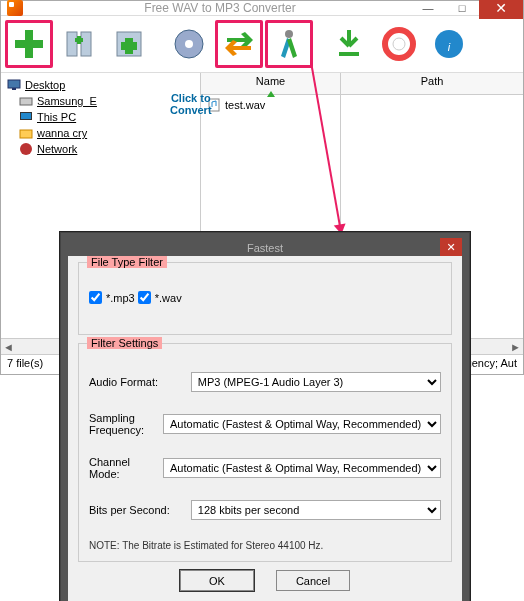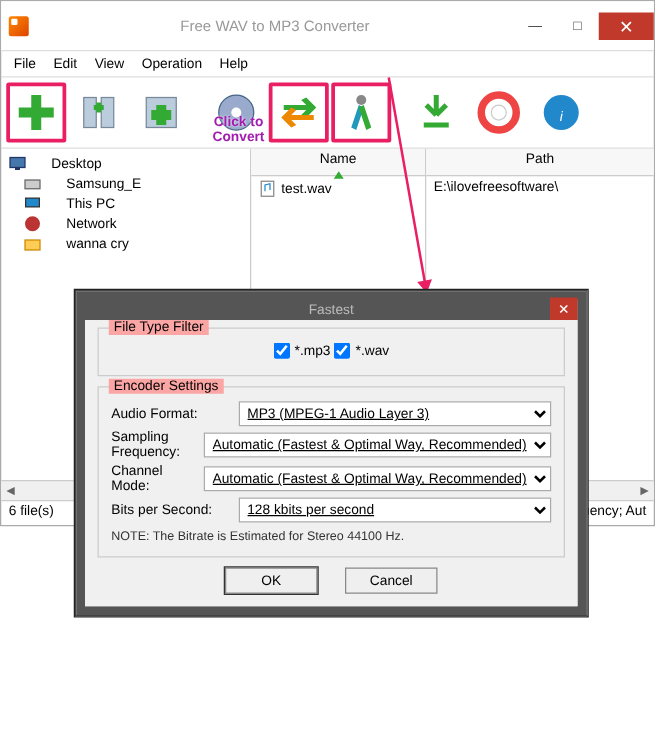--- a/index.html
+++ b/index.html
@@ -1,66 +1,66 @@
 <!DOCTYPE html>
 <html><head>
 <meta charset="utf-8">
 <style>
 * { box-sizing: border-box; margin: 0; padding: 0; font-family: "Segoe UI", Tahoma, sans-serif; font-size: 11px; }
 body { background: #fff; width: 524px; height: 601px; position: relative; overflow: hidden; }
 
 .win { width: 524px; background: #fff; border: 1px solid #aaa; }
-.titlebar { height: 40px; background: #fff; display: flex; align-items: center; border-bottom: 1px solid #ddd; gap: 20px; }
+.titlebar { height: 15px; background: #fff; display: flex; align-items: center; border-bottom: 1px solid #ddd; gap: 20px; }
 .titlebar .icon { width: 16px; height: 16px; margin: 0 6px; background: linear-gradient(135deg,#f80,#d40); border-radius:2px; position:relative; }
 .titlebar .icon::after{content:"";position:absolute;top:2px;left:2px;width:5px;height:5px;background:#fff;border-radius:1px;}
 .title { flex: 1; text-align: center; color: #999; font-size: 12px; }
 .winbtns { display: flex; }
 .winbtn { width: 34px; height: 22px; display: flex; align-items: center; justify-content: center; color: #444; }
 .winbtn.close { width: 44px; background: #c0392b; color: #fff; font-size: 14px; }
 
 .menubar { display: flex; gap: 14px; padding: 4px 10px; font-size: 12px; border-bottom: 1px solid #ddd; }
 .menubar span { cursor: default; }
 
 .toolbar { display: flex; align-items: center; padding: 4px; gap: 2px; border-bottom: 1px solid #ddd; position: relative; }
 .tbtn { width: 48px; height: 48px; display: flex; align-items: center; justify-content: center; position: relative; }
 .tbtn svg { width: 36px; height: 36px; }
 .hilite { border: 3px solid #e91e63; border-radius: 2px; }
 
-.annot { position: absolute; left: 170px; top: 92px; color: #a21caf; font-weight: bold; font-size: 14px; text-align: center; line-height: 1.1; text-shadow: 0 0 2px #fff; z-index: 5; pointer-events:none;}
+.annot { position: absolute; left: 170px; top: 92px; color: #0369a1; font-weight: bold; font-size: 14px; text-align: center; line-height: 1.1; text-shadow: 0 0 2px #fff; z-index: 5; pointer-events:none;}
 .arrow { position: absolute; left: 310px; top: 62px; width: 2px; height: 180px; background: #e91e63; transform: rotate(-10deg); transform-origin: top; z-index: 4; pointer-events:none;}
 .arrow::after { content:""; position:absolute; bottom:-1px; left:-5px; border:6px solid transparent; border-top:10px solid #e91e63; }
 
 .panes { display: flex; height: 265px; }
 .tree { width: 200px; border-right: 1px solid #ccc; padding: 4px; overflow:hidden;}
-.tree-item { display: flex; align-items: center; gap: 20px; padding: 1px 2px 1px 14px; font-size: 12px; white-space:nowrap;}
+.tree-item { display: flex; align-items: center; gap: 4px; padding: 1px 2px 1px 14px; font-size: 12px; white-space:nowrap;text-decoration:underline;}
 .tree-item.root { padding-left: 2px; }
 .ticon { width: 14px; height: 14px; display:inline-block; }
 
 .list { flex: 1; display: flex; }
 .listcol { border-right: 1px solid #ccc; }
 .listhdr { display: flex; align-items: center; padding: 2px 6px; border-bottom: 1px solid #ccc; background: #f7f7f7; font-size: 11px; height: 22px; gap:4px;flex-direction:column;}
 .listbody { padding: 2px 6px; font-size: 12px; }
 .listrow { display:flex; align-items:center; gap:4px; padding:1px 0;}
 
 .scrollbar { height: 16px; background: #f0f0f0; border-top: 1px solid #ccc; display:flex; justify-content:space-between; align-items:center; padding:0 2px; font-size:10px; color:#666;}
 .statusbar { padding: 2px 6px; font-size: 11px; border-top: 1px solid #ccc; height: 20px; display:flex; overflow:hidden; white-space:nowrap;}
 
 .dialog { position: absolute; left: 60px; top: 232px; width: 410px; background: #f0f0f0; border: 1px solid #444; box-shadow: 0 0 0 1px #222; z-index: 10; }
 .dborder { border: 7px solid #555; }
 .dtitle { background: #555; color: #bbb; text-align: center; font-size: 11px; padding: 2px; position: relative; }
 .dclose { position: absolute; right: 0; top: -2px; width: 22px; height: 18px; background: #c0392b; color: #fff; display:flex; align-items:center; justify-content:center; font-size:11px;}
 .dbody { background: #f0f0f0; padding: 6px 10px 10px 10px; }
 .group { border: 1px solid #ccc; margin-bottom: 8px; padding: 8px 10px 10px 10px; position: relative; background:#f0f0f0;}
 .group > .glabel { position: absolute; top: -7px; left: 8px; background: #fca5a5; padding: 0 4px; font-size: 11px; }
-.row { display: flex; align-items: center; gap: 3px; margin: 3px 0; font-size: 11px; justify-content: center; }
+.row { display: flex; align-items: center; gap: 3px; margin: 20px 0; font-size: 11px; }
 .row label { display:flex; align-items:center; gap:4px;}
 .row .lbl { width: 110px; }
 input[type=checkbox], input[type=radio] { margin:0; }
 select, input[type=text] { font-size: 11px; padding: 1px 2px; background:#fff; border:1px solid #aaa; }
-select { width: 278px; height: 20px; text-decoration: underline; }
+select { width: 278px; height: 20px; }
 .pathbox { display:flex; gap:4px; margin-top:2px; }
 .pathbox input { flex:1; background:#f7f7f7; color:#777; }
 .pathbox button { width:26px; }
 .note { font-size: 10px; color: #333; margin-top: 6px; }
 .dbtns { display:flex; justify-content:center; gap:22px; margin-top:8px; }
 .dbtns button { width: 74px; height: 21px; font-size:11px; border:1px solid #888; background:#efefef;}
 .dbtns button.default { outline:1px solid #333; }
 
 .sorticon{width:0;height:0;border-left:4px solid transparent;border-right:4px solid transparent;border-bottom:6px solid #3a3;}
 </style>
@@ -71,27 +71,20 @@
   <div class="titlebar">
     <span class="icon"></span>
     <span class="title">Free WAV to MP3 Converter</span>
     <div class="winbtns">
       <div class="winbtn">—</div>
       <div class="winbtn">□</div>
       <div class="winbtn close">✕</div>
     </div>
   </div>
 
-  <div class="menubar">
-    <span>File</span>
-    <span>Edit</span>
-    <span>View</span>
-    <span>Operation</span>
-    <span>Help</span>
-  </div>
 
   <div class="toolbar">
     <div class="tbtn hilite">
         <svg viewBox="0 0 36 36">
           <rect x="14" y="4" width="8" height="28" fill="#3a3"></rect>
           <rect x="4" y="14" width="28" height="8" fill="#3a3"></rect>
         </svg>
       </div>
     <div class="tbtn">
         <svg viewBox="0 0 36 36">
@@ -165,29 +158,29 @@
         </div>
       <div class="tree-item">
           <svg class="ticon" viewBox="0 0 14 14">
             <rect x="1" y="2" width="12" height="8" fill="#333"></rect>
             <rect x="2" y="3" width="10" height="6" fill="#28c"></rect>
           </svg>
           <span>This PC</span>
         </div>
       <div class="tree-item">
           <svg class="ticon" viewBox="0 0 14 14">
+            <rect x="1" y="4" width="12" height="8" fill="#fc5" stroke="#c80"></rect>
+          </svg>
+          <span>wanna cry</span>
+        </div>
+      <div class="tree-item">
+          <svg class="ticon" viewBox="0 0 14 14">
             <circle cx="7" cy="7" r="6" fill="#b33"></circle>
           </svg>
           <span>Network</span>
-        </div>
-      <div class="tree-item">
-          <svg class="ticon" viewBox="0 0 14 14">
-            <rect x="1" y="4" width="12" height="8" fill="#fc5" stroke="#c80"></rect>
-          </svg>
-          <span>wanna cry</span>
         </div>
     </div>
     <div class="list">
       <div class="listcol" style="width:140px">
         <div class="listhdr">
             <span>Name</span>
             <span class="sorticon"></span>
           </div>
         <div class="listbody">
           <div class="listrow">
@@ -196,35 +189,30 @@
                 <path d="M5 9V4l4-1v5" stroke="#28c" fill="none"></path>
               </svg>
             <span>test.wav</span>
           </div>
         </div>
       </div>
       <div class="listcol" style="flex:1;border-right:none">
         <div class="listhdr">
             <span>Path</span>
           </div>
-        <div class="listbody">
-          <div class="listrow">
-              <span>E:\ilovefreesoftware\</span>
-            </div>
-        </div>
       </div>
     </div>
   </div>
 
   <div class="scrollbar">
     <span>◄</span>
     <span>►</span>
   </div>
   <div class="statusbar">
-    <span style="width:60px">6 file(s)</span>
+    <span style="width:60px">7 file(s)</span>
     <span style="width:40px">0</span>
     <span style="flex:1"></span>
     <span>tic Frequency; Aut</span>
   </div>
 </div>
 
 <div class="annot">
   <div>Click to</div>
     <div>Convert</div>
 </div>
@@ -246,21 +234,21 @@
             </label>
           <label>
               <input type="checkbox" checked="" style="">
               <span>*.wav</span>
             </label>
         </div>
       </div>
 
 
       <div class="group">
-        <span class="glabel">Encoder Settings</span>
+        <span class="glabel">Filter Settings</span>
         <div class="row">
             <span class="lbl">Audio Format:</span>
           <select><option>MP3  (MPEG-1 Audio Layer 3)</option></select>
           </div>
         <div class="row">
             <span class="lbl">Sampling Frequency:</span>
           <select><option>Automatic (Fastest &amp; Optimal Way, Recommended)</option></select>
           </div>
         <div class="row">
             <span class="lbl">Channel Mode:</span>

